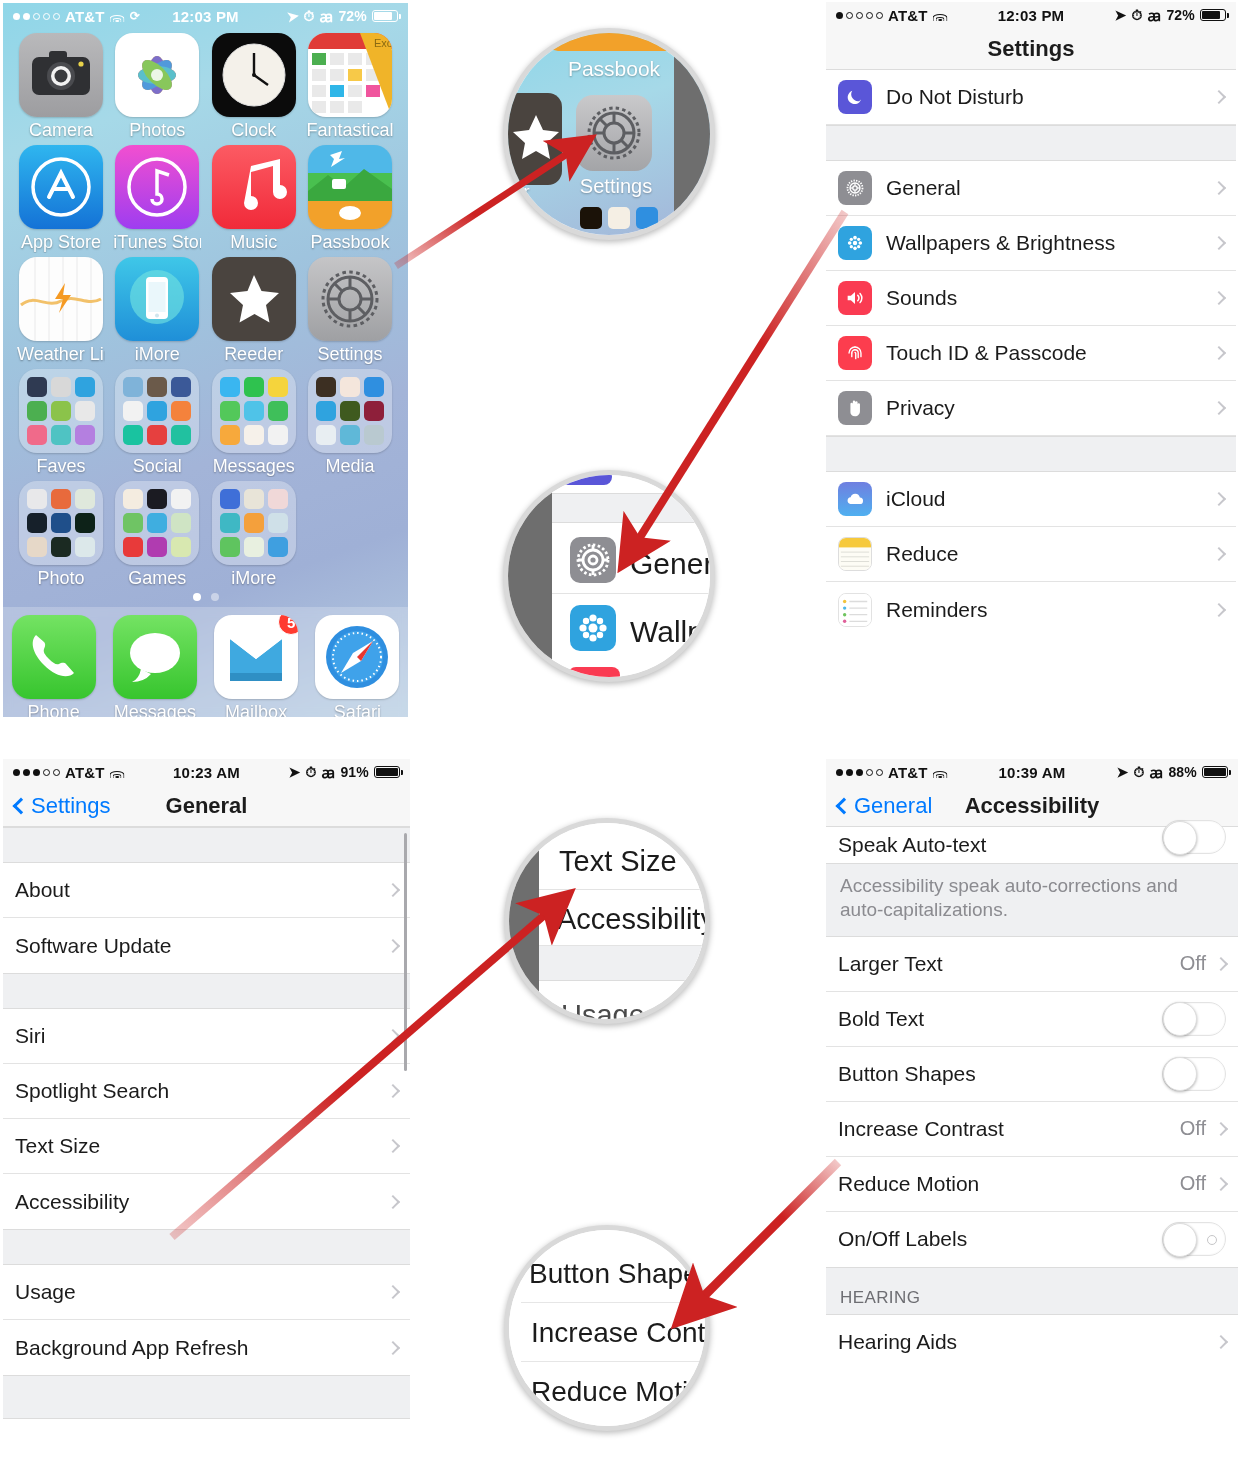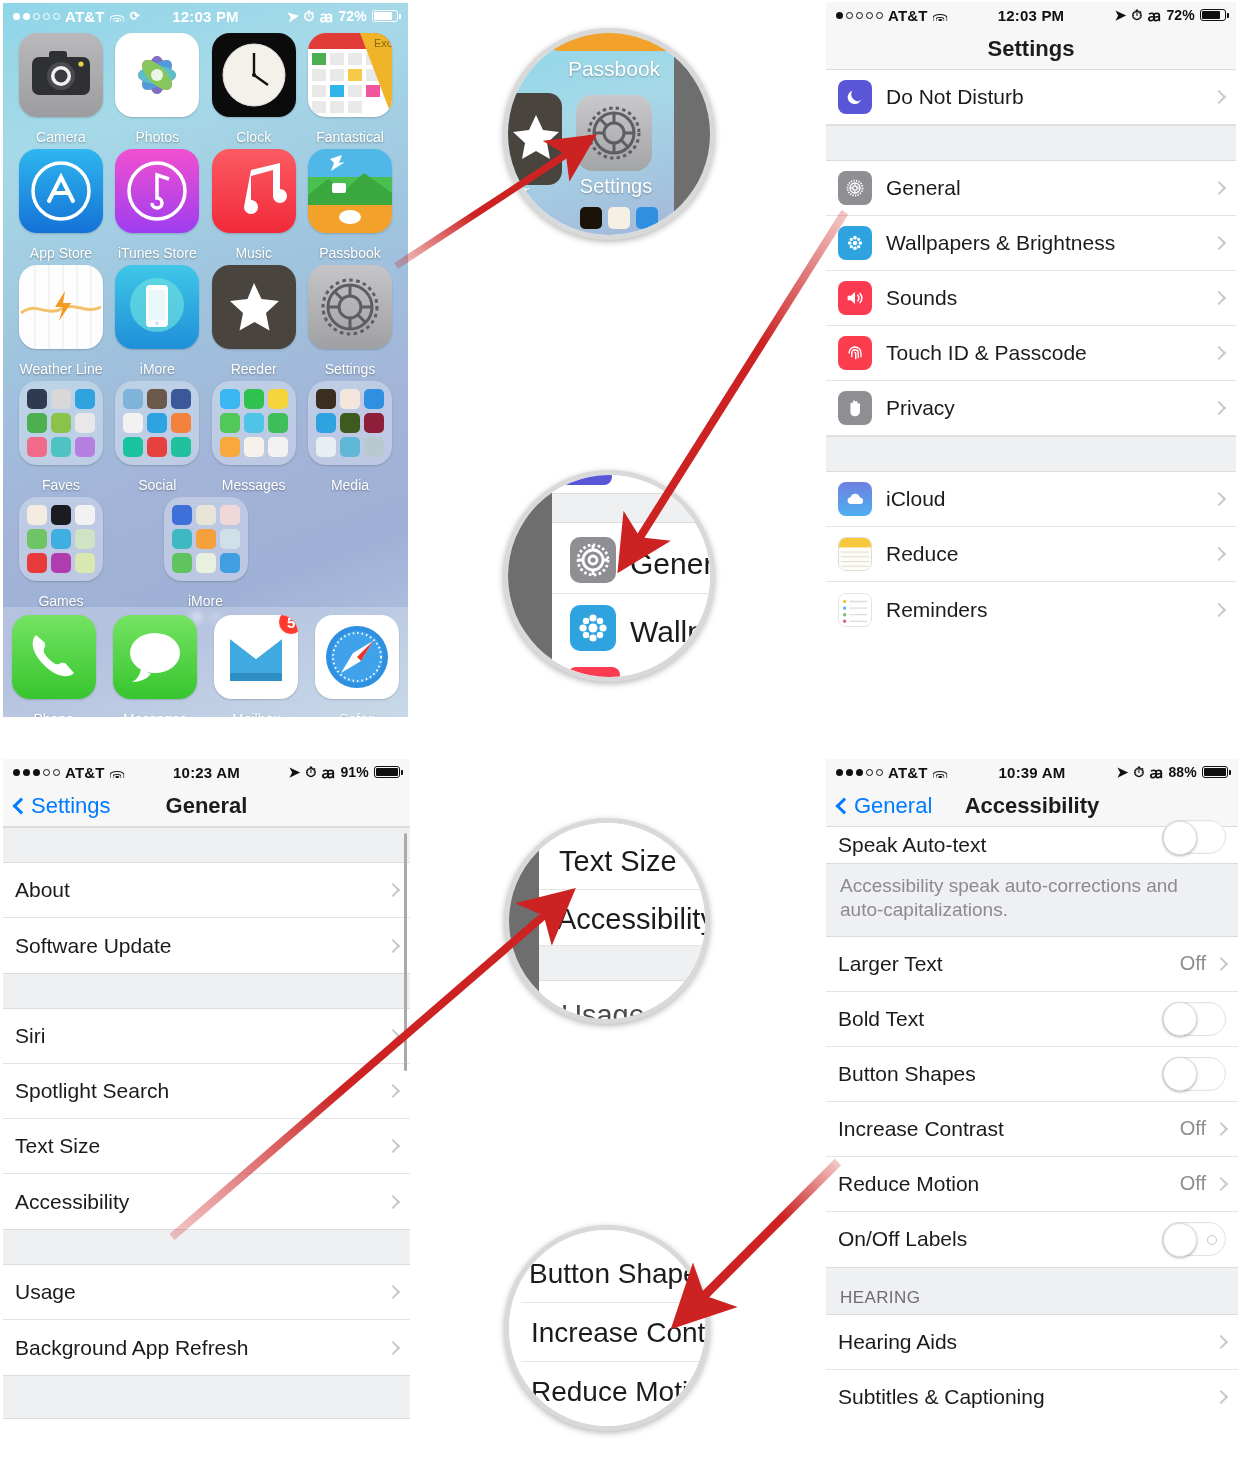--- a/index.html
+++ b/index.html
@@ -41,21 +41,21 @@
   
   #homescreen {
     left:3px; top:3px; width:405px; height:714px;
     background: linear-gradient(160deg,#8fd6e8 0%,#a6d9e8 18%,#9fc4de 42%,#a3b4d8 62%,#9fb0d6 78%,#b9cfe3 100%);
   }
   #homescreen .statusbar { color:#ffffff; }
   .appgrid { padding: 4px 14px 0 14px; }
   .approw { display:flex; justify-content:space-between; margin-bottom:4px; }
   .app { width:88px; text-align:center; }
   .appicon { width:84px;height:84px;border-radius:18px;margin:0 auto; position:relative; overflow:hidden; box-shadow:0 1px 2px rgba(0,0,0,.18);}
-  .applabel { font-size:14px;color:#fff;margin-top:12px;text-shadow:0 1px 2px rgba(0,0,0,.35); white-space:nowrap; overflow:hidden;}
+  .applabel { font-size:18px;color:#fff;margin-top:3px;text-shadow:0 1px 2px rgba(0,0,0,.35); white-space:nowrap; overflow:hidden;}
   .pagedots { display:flex;justify-content:center;gap:10px;margin-top:2px; }
   .pagedot{width:8px;height:8px;border-radius:50%;background:rgba(255,255,255,.45);}
   .pagedot.on{background:#ffffff;}
   .dock { position:absolute;left:0;right:0;bottom:0;height:110px;background:rgba(255,255,255,.22);backdrop-filter:blur(4px);
           display:flex;justify-content:space-around;align-items:flex-start;padding-top:8px;}
   .dock .app{width:88px;}
   .badge{position:absolute;top:-6px;right:-6px;min-width:26px;height:26px;border-radius:13px;background:#ff3b30;color:#fff;
          font-size:15px;font-weight:bold;display:flex;align-items:center;justify-content:center;border:1.5px solid #fff;z-index:5;}
 
   
@@ -364,20 +364,34 @@
               <span style="background:#5fb8d8"></span>
               <span style="background:#b9c9d0"></span>
           </div>
           <div class="applabel">Media</div>
         </div>
       </div>
 
       <div class="approw">
         <div class="app">
           <div class="appicon folder">
+            <span style="background:#e8e8ea"></span>
+              <span style="background:#e86a3c"></span>
+              <span style="background:#dfe8dc"></span>
+            <span style="background:#16202a"></span>
+              <span style="background:#1f4f8a"></span>
+              <span style="background:#0d2218"></span>
+            <span style="background:#e6d8c8"></span>
+              <span style="background:#1b2a22"></span>
+              <span style="background:#dce8ea"></span>
+          </div>
+          <div class="applabel">Photo</div>
+        </div>
+        <div class="app">
+          <div class="appicon folder">
             <span style="background:#f4ece0"></span>
               <span style="background:#1b1b22"></span>
               <span style="background:#f2f2f2"></span>
             <span style="background:#6fc464"></span>
               <span style="background:#3faee0"></span>
               <span style="background:#cfe4c4"></span>
             <span style="background:#e83a3a"></span>
               <span style="background:#b03cb0"></span>
               <span style="background:#d8e8b0"></span>
           </div>
@@ -774,24 +788,20 @@
             <i></i>
             <b></b>
           </span>
       </div>
     </div>
 
     <div class="grphdr">HEARING</div>
     <div class="rows">
       <div class="row">
         <span class="rlabel">Hearing Aids</span>
-        <span class="chev"></span>
-      </div>
-      <div class="row">
-        <span class="rlabel">Subtitles &amp; Captioning</span>
         <span class="chev"></span>
       </div>
     </div>
   </div>
 
   <div class="mag" style="left:503px;top:28px;width:212px;height:212px;">
     <div class="mag-inner" style="background:linear-gradient(160deg,#8fd6e8,#a6d9e8 40%,#a3b4d8);">
       <div style="position:absolute;left:40px;top:-8px;width:140px;height:26px;background:#f2a12a;border-radius:0 0 10px 10px;"></div>
       <div style="position:absolute;left:0;top:24px;width:212px;text-align:center;font-size:21px;color:#fff;text-shadow:0 1px 2px rgba(0,0,0,.3);">Passbook</div>
       <div style="position:absolute;left:-4px;top:60px;width:58px;height:92px;background:#4a443f;border-radius:14px;"></div>

